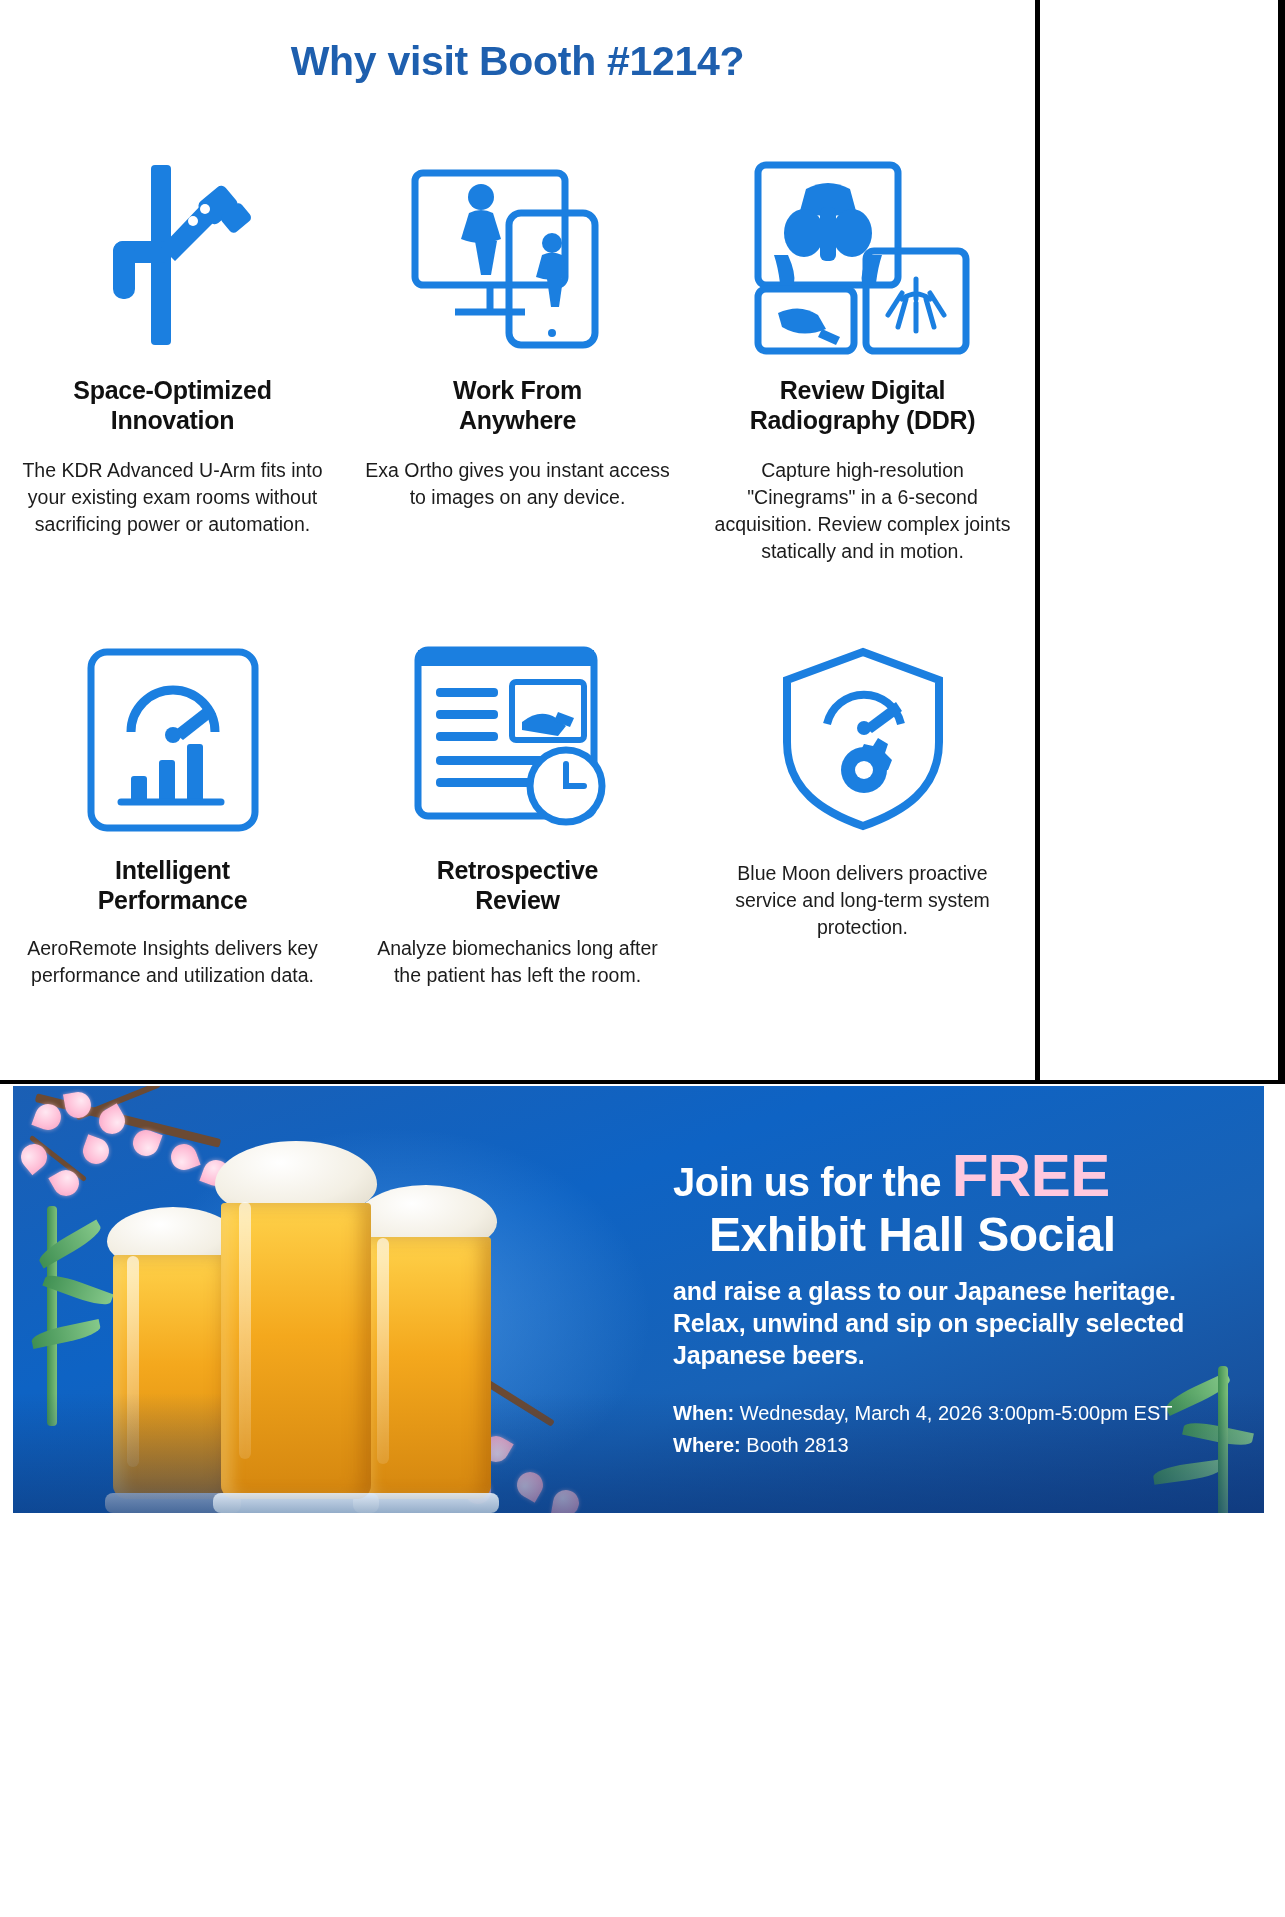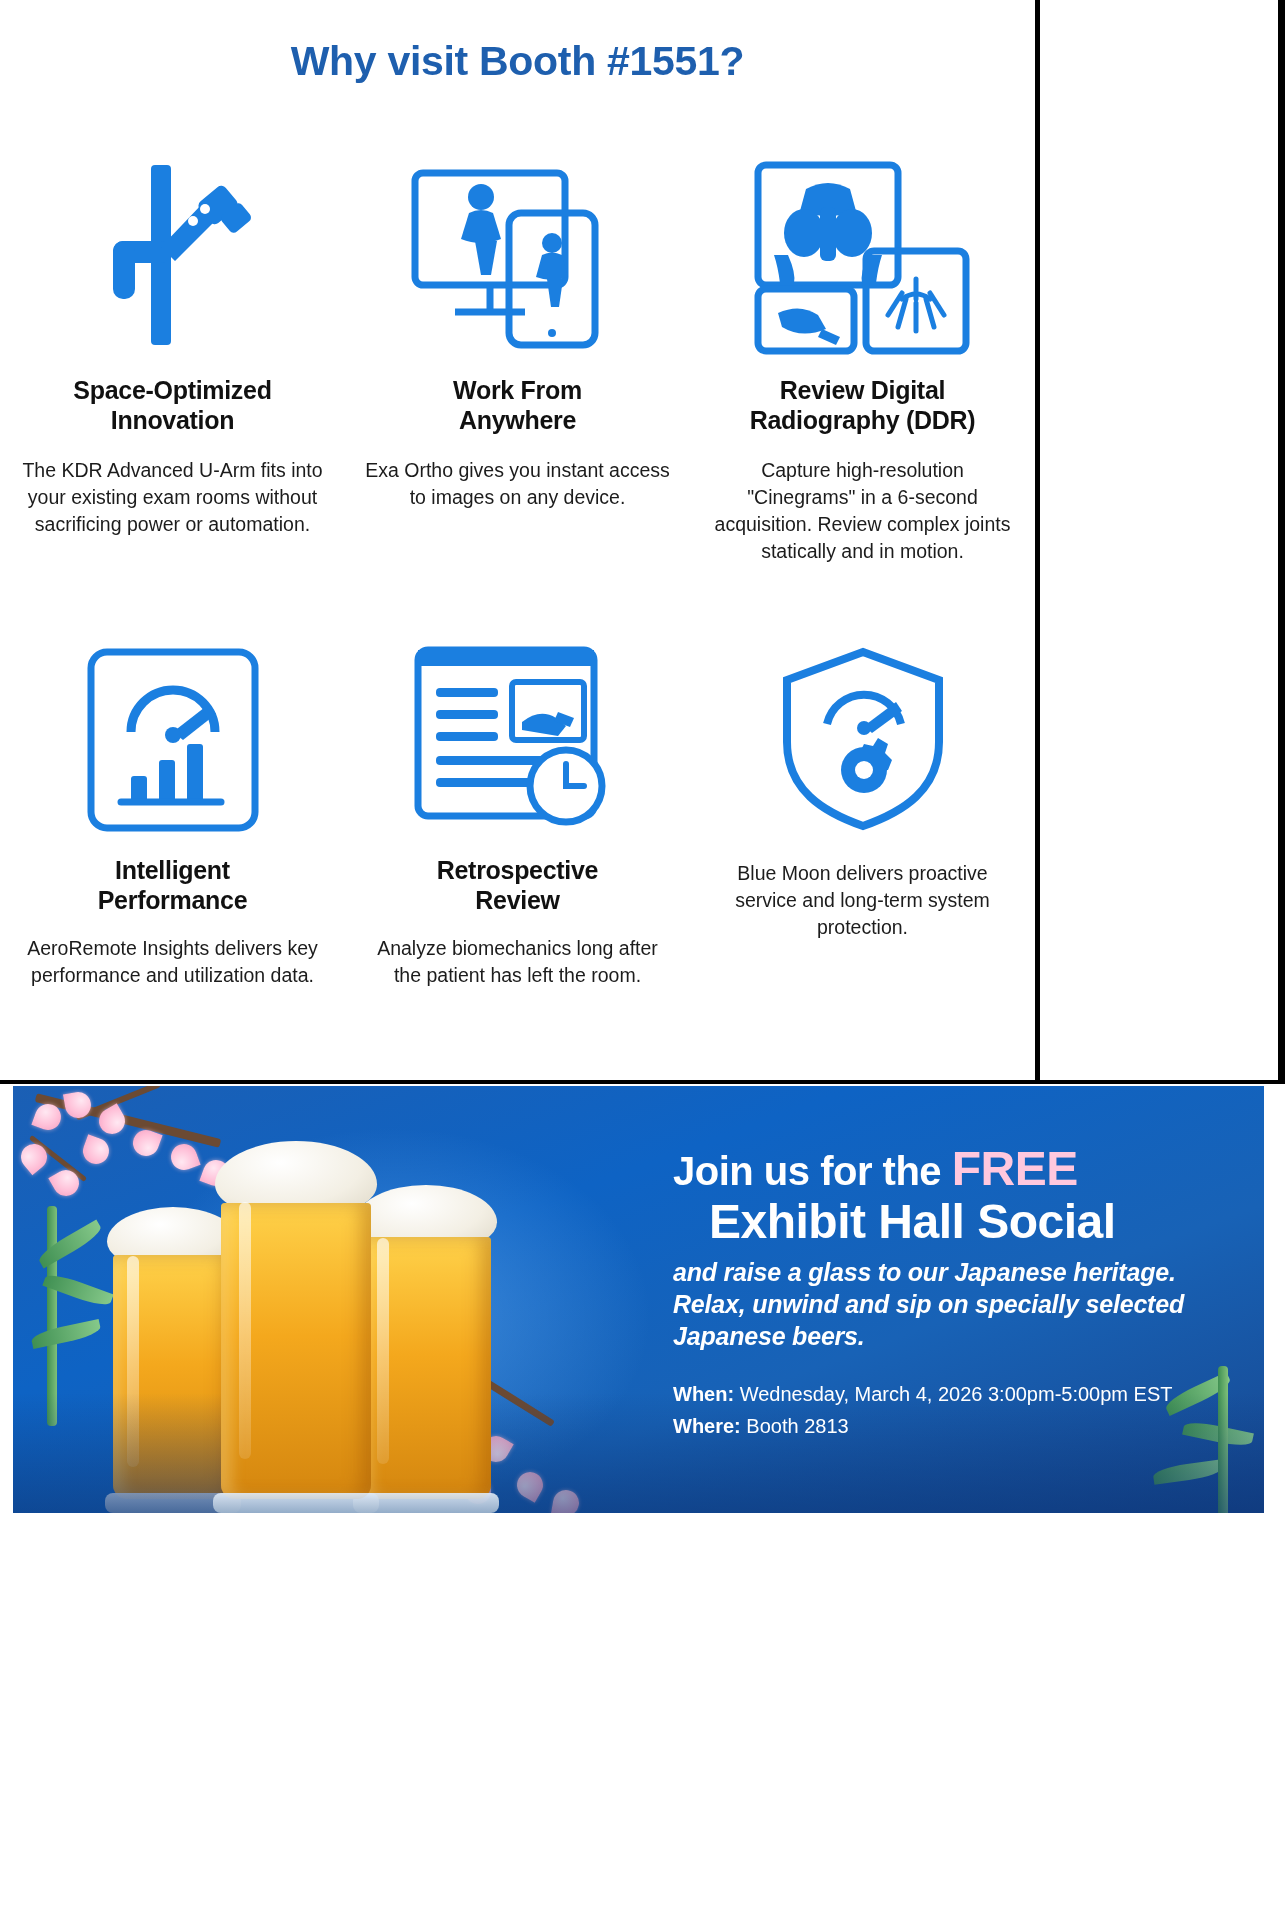--- a/index.html
+++ b/index.html
@@ -225,38 +225,37 @@
     color: #ffffff;
   }
   .bt-line1 {
     font-size: 40px;
     font-weight: bold;
     line-height: 1.05;
     letter-spacing: -0.5px;
   }
   .bt-free {
     color: #ffc8de;
-    font-size: 48px;
+    font-size: 60px;
     font-weight: bold;
   }
   .bt-line2 {
     font-size: 48px;
     font-weight: bold;
     line-height: 1.08;
     margin-top: 2px;
     letter-spacing: -0.5px;
     margin-left: 36px;
   }
   .bt-body {
-    margin-top: 8px;
+    margin-top: 14px;
     font-size: 25px;
     font-weight: bold;
     line-height: 1.28;
     letter-spacing: -0.2px;
-    font-style: italic;
   }
   .bt-meta {
     margin-top: 26px;
     font-size: 20px;
     line-height: 1.6;
   }
   .bt-meta b { font-weight: bold; }
   .bt-cta {
     margin-top: 22px;
     font-size: 30px;
@@ -281,21 +280,21 @@
   }
   svg { display: block; }
 </style>
 </head>
 <body>
 
 <div class="page">
 
   <div class="top-card">
 
-    <div class="headline">Why visit Booth #1551?</div>
+    <div class="headline">Why visit Booth #1214?</div>
 
     <div class="feature-grid">
 
       <div class="feature">
         <div class="feature-icon">
           <svg width="200" height="200" viewBox="0 0 200 200">
             <g fill="#1b7fe0">
               <rect x="78" y="10" width="20" height="180" rx="4"></rect>
               <rect x="40" y="86" width="58" height="22" rx="10"></rect>
               <rect x="40" y="86" width="22" height="58" rx="10"></rect>

